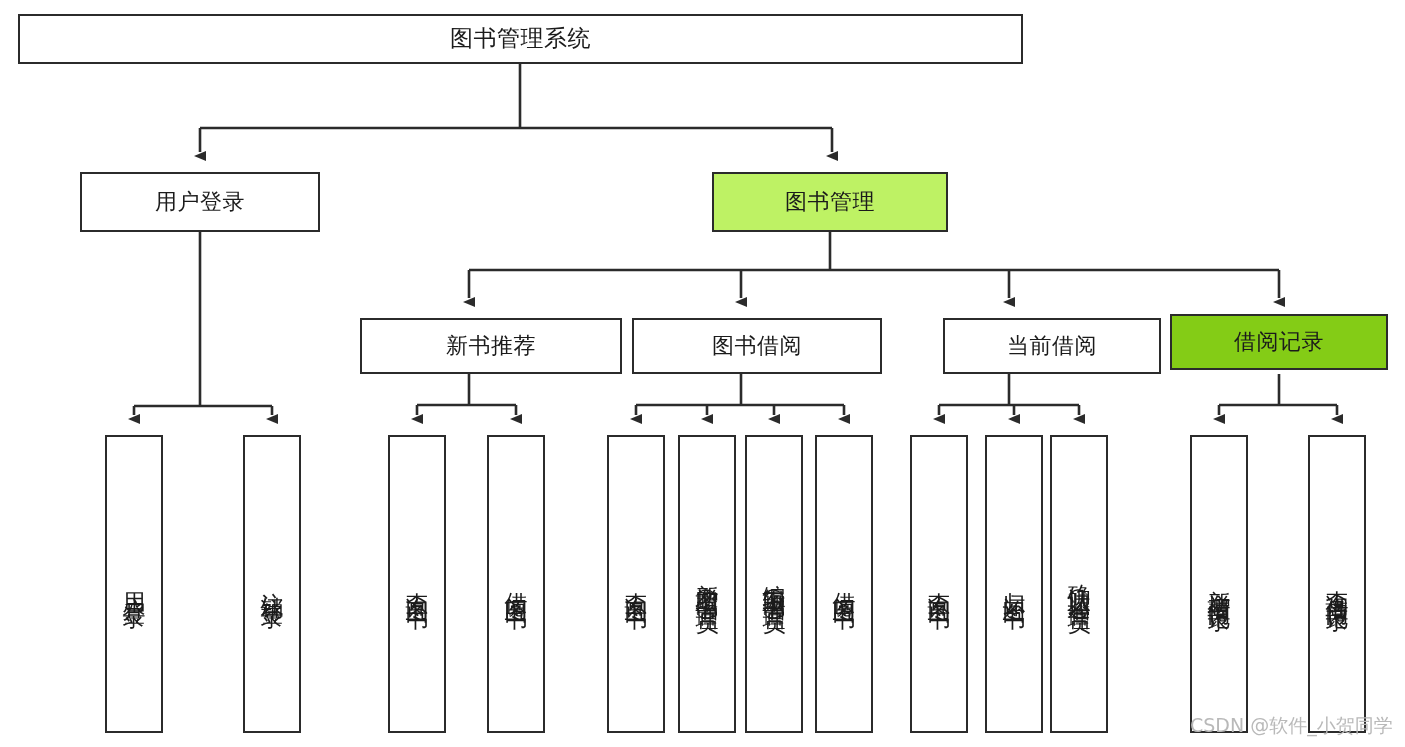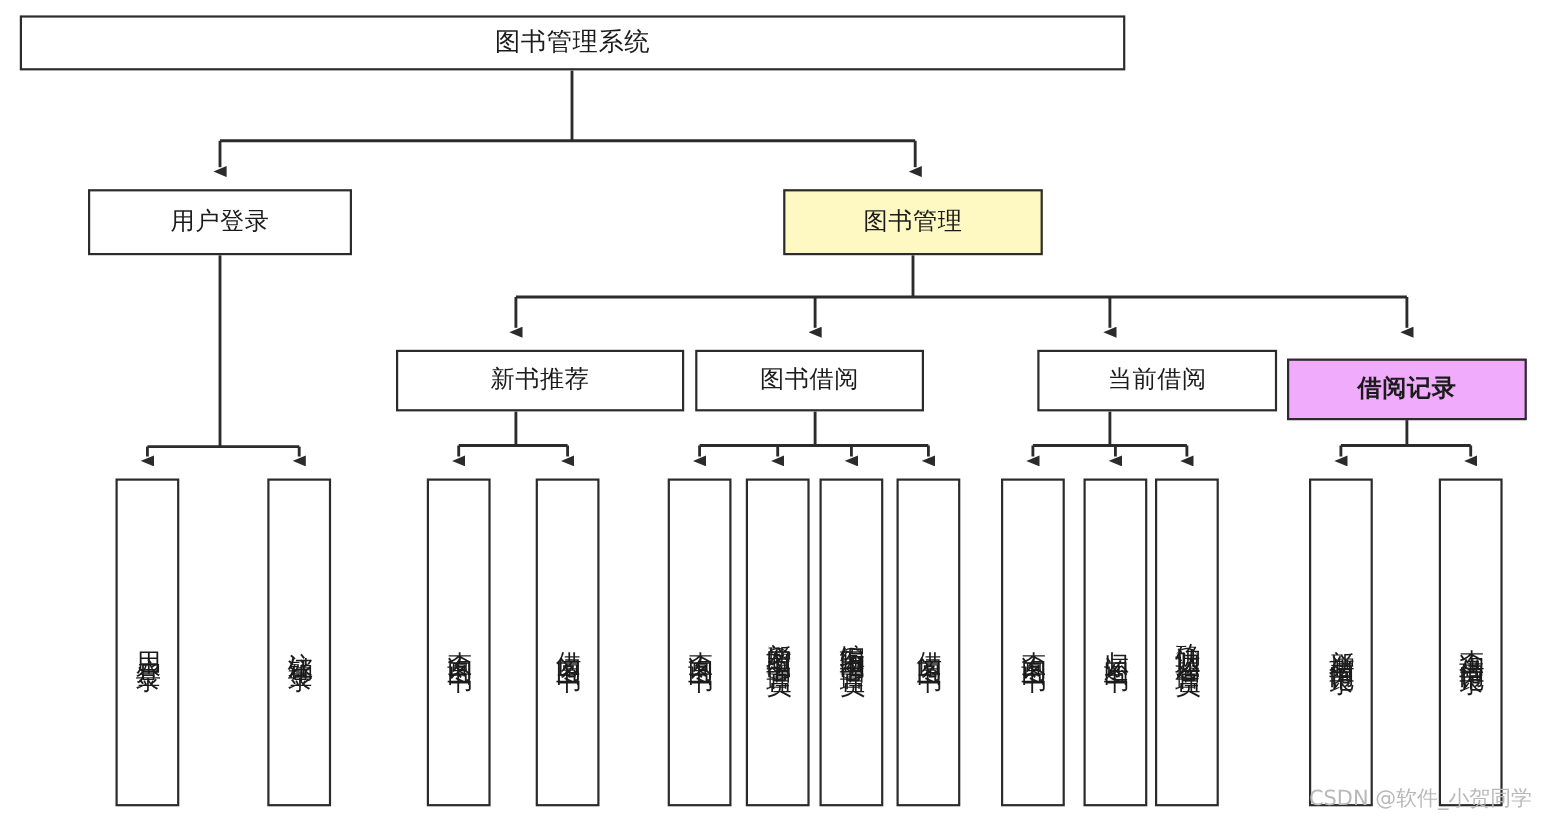--- a/index.html
+++ b/index.html
@@ -131,34 +131,34 @@
     </g>
   </svg>
 
   <div class="node horiz root" style="left: 18px; top: 14px; width: 1005px; height: 50px; border-color: rgb(43, 43, 43); background: rgb(255, 255, 255); color: rgb(27, 27, 27);">
     <span class="label">图书管理系统</span>
   </div>
 
   <div class="node horiz" style="left: 80px; top: 172px; width: 240px; height: 60px; border-color: rgb(43, 43, 43); background: rgb(255, 255, 255); color: rgb(27, 27, 27);">
     <span class="label">用户登录</span>
   </div>
-  <div class="node horiz" style="left: 712px; top: 172px; width: 236px; height: 60px; border-color: rgb(43, 43, 43); background: #fef9c3; color: rgb(27, 27, 27);">
+  <div class="node horiz" style="left: 712px; top: 172px; width: 236px; height: 60px; border-color: rgb(43, 43, 43); background: #bef264; color: rgb(27, 27, 27);">
     <span class="label">图书管理</span>
   </div>
 
   <div class="node horiz" style="left: 360px; top: 318px; width: 262px; height: 56px; border-color: rgb(43, 43, 43); background: rgb(255, 255, 255); color: rgb(27, 27, 27);">
     <span class="label">新书推荐</span>
   </div>
-  <div class="node horiz" style="left: 632px; top: 318px; width: 208px; height: 56px; border-color: rgb(43, 43, 43); background: rgb(255, 255, 255); color: rgb(27, 27, 27);">
+  <div class="node horiz" style="left: 632px; top: 318px; width: 250px; height: 56px; border-color: rgb(43, 43, 43); background: rgb(255, 255, 255); color: rgb(27, 27, 27);">
     <span class="label">图书借阅</span>
   </div>
   <div class="node horiz" style="left: 900px; top: 318px; width: 218px; height: 56px; border-color: rgb(43, 43, 43); background: rgb(255, 255, 255); color: rgb(27, 27, 27); margin-left: 43px;">
     <span class="label">当前借阅</span>
   </div>
-  <div class="node horiz" style="left: 1170px; top: 326px; width: 218px; height: 56px; border-color: rgb(43, 43, 43); background: #f0abfc; color: rgb(27, 27, 27); font-weight: bold;">
+  <div class="node horiz" style="left: 1170px; top: 314px; width: 218px; height: 56px; border-color: rgb(43, 43, 43); background: #84cc16; color: rgb(27, 27, 27);">
     <span class="label">借阅记录</span>
   </div>
 
   <div class="node vert" style="left: 105px; top: 435px; width: 58px; height: 298px; border-color: rgb(43, 43, 43); background: rgb(255, 255, 255); color: rgb(27, 27, 27);">
     <span class="label">用户登录</span>
   </div>
   <div class="node vert" style="left: 243px; top: 435px; width: 58px; height: 298px; border-color: rgb(43, 43, 43); background: rgb(255, 255, 255); color: rgb(27, 27, 27);">
     <span class="label">注销登录</span>
   </div>
   <div class="node vert" style="left: 388px; top: 435px; width: 58px; height: 298px; border-color: rgb(43, 43, 43); background: rgb(255, 255, 255); color: rgb(27, 27, 27);">

